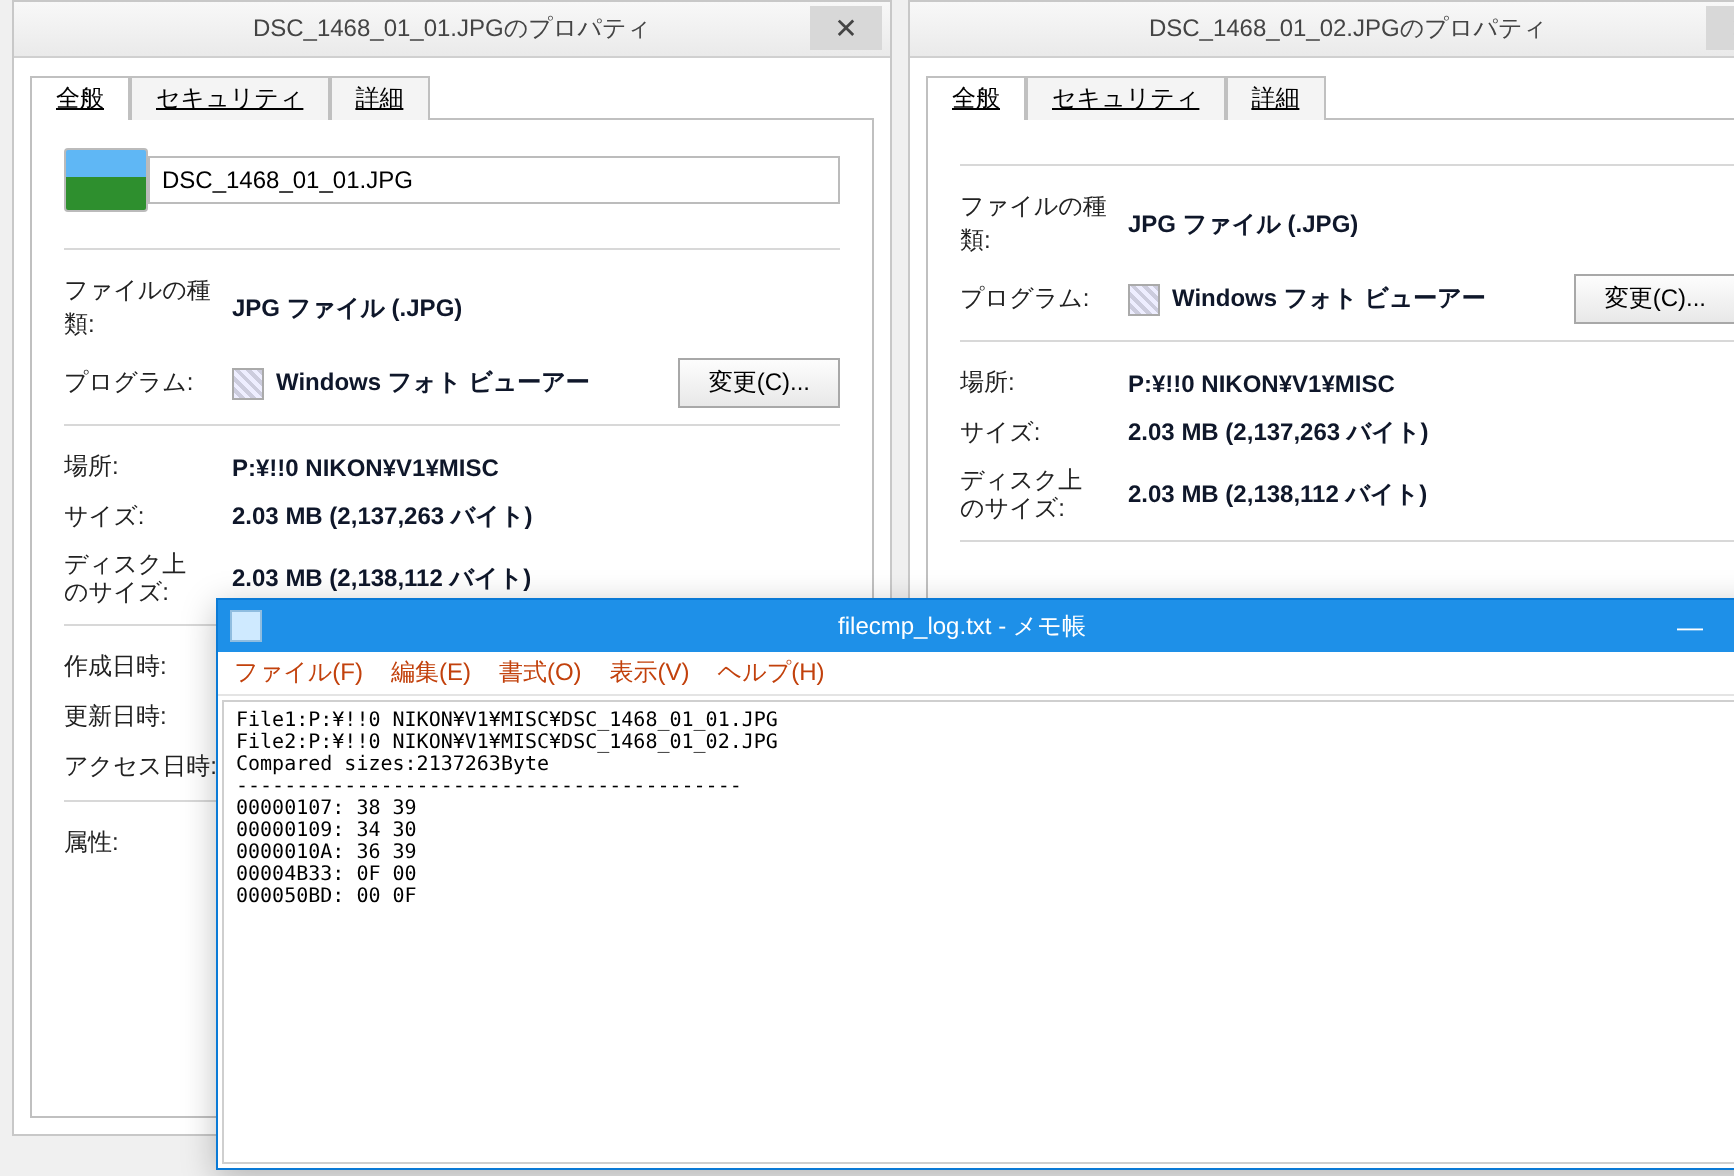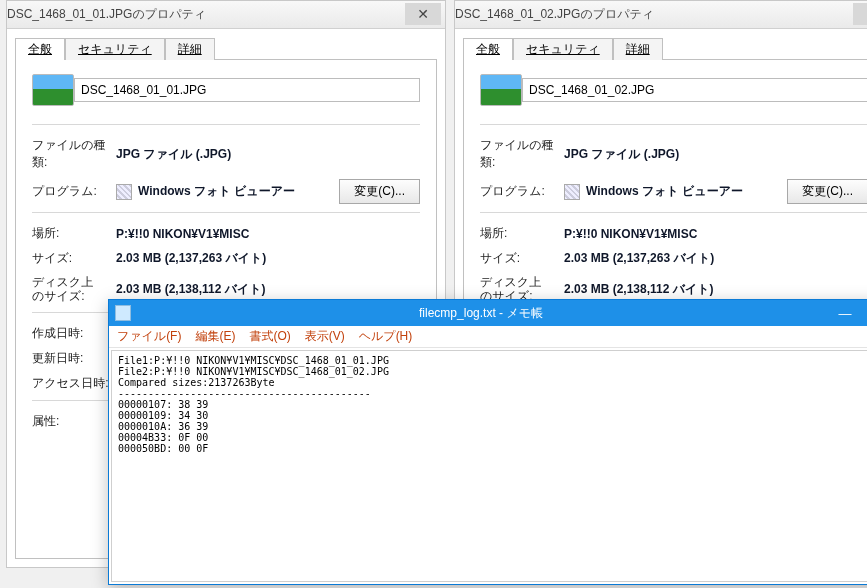--- a/index.html
+++ b/index.html
@@ -3,21 +3,21 @@
 <meta charset="utf-8">
 <style>
 * { box-sizing: border-box; font-family: "Meiryo UI", "MS UI Gothic", sans-serif; }
 body { margin: 0; background: #f0f0f0; width: 867px; height: 588px; position: relative; overflow: hidden; font-size: 12px; }
 
 .prop-window { position: absolute; width: 440px; background: #fff; border: 1px solid #c8c8c8; }
 .prop-window.left { left: 6px; top: 0; }
 .prop-window.right { left: 454px; top: 0; }
 
 .titlebar { height: 28px; background: linear-gradient(#f8f8f8,#eaeaea); display: flex; align-items: center; position: relative; border-bottom: 1px solid #d0d0d0; }
-.titlebar .title { flex: 1; text-align: left; color: #444; font-size: 12px; }
+.titlebar .title { flex: 1; text-align: center; color: #444; font-size: 12px; }
 .titlebar .close { position: absolute; right: 4px; top: 2px; width: 36px; height: 22px; background: #d8d8d8; display: flex; align-items: center; justify-content: center; color: #444; font-size: 14px; }
 
 .tabbar { display: flex; padding: 8px 8px 0 8px; background: #fff; }
 .tab { padding: 2px 12px; border: 1px solid #c0c0c0; border-bottom: none; background: #fff; position: relative; top: 1px; cursor: default; text-decoration: underline; }
 .tab.active { background: #fff; z-index: 2; }
 .tab:not(.active) { background: #f4f4f4; }
 
 .tab-body { margin: 0 8px 8px 8px; border: 1px solid #c0c0c0; padding: 14px 16px 40px 16px; background: #fff; min-height: 500px; }
 
 .headrow { display: flex; align-items: center; gap: 0; margin-bottom: 18px; }
@@ -119,24 +119,20 @@
     <div class="close">
         <span>✕</span>
       </div>
   </div>
   <div class="tabbar">
     <div class="tab active">全般</div>
     <div class="tab">セキュリティ</div>
     <div class="tab">詳細</div>
   </div>
   <div class="tab-body">
-    <div class="headrow">
-      <div class="thumb"></div>
-      <input class="fname" value="DSC_1468_01_02.JPG" style="">
-    </div>
     <div class="divider"></div>
     <div class="row">
         <div class="label">ファイルの種類:</div>
         <div class="value">JPG ファイル (.JPG)</div>
       </div>
     <div class="row prog-row">
       <div class="label">プログラム:</div>
       <div class="value" style="display:flex;align-items:center;">
           <div class="progicon"></div>
           <span>Windows フォト ビューアー</span>

